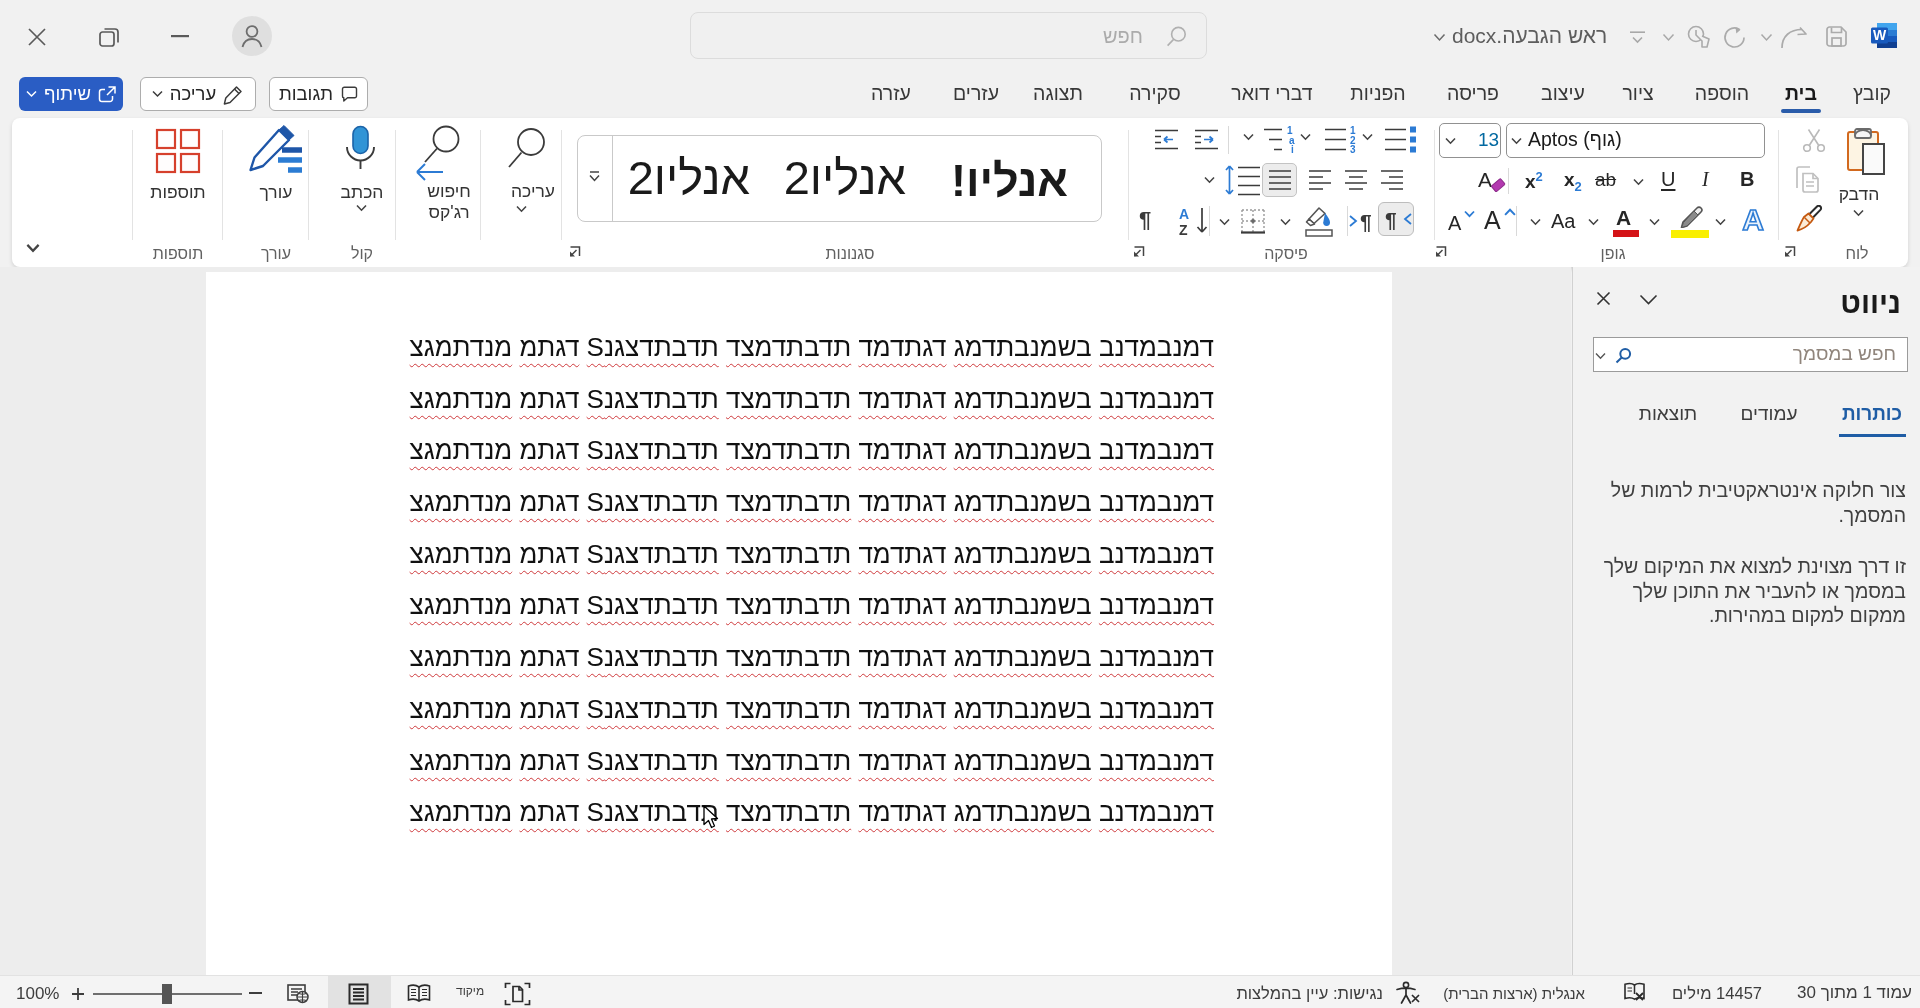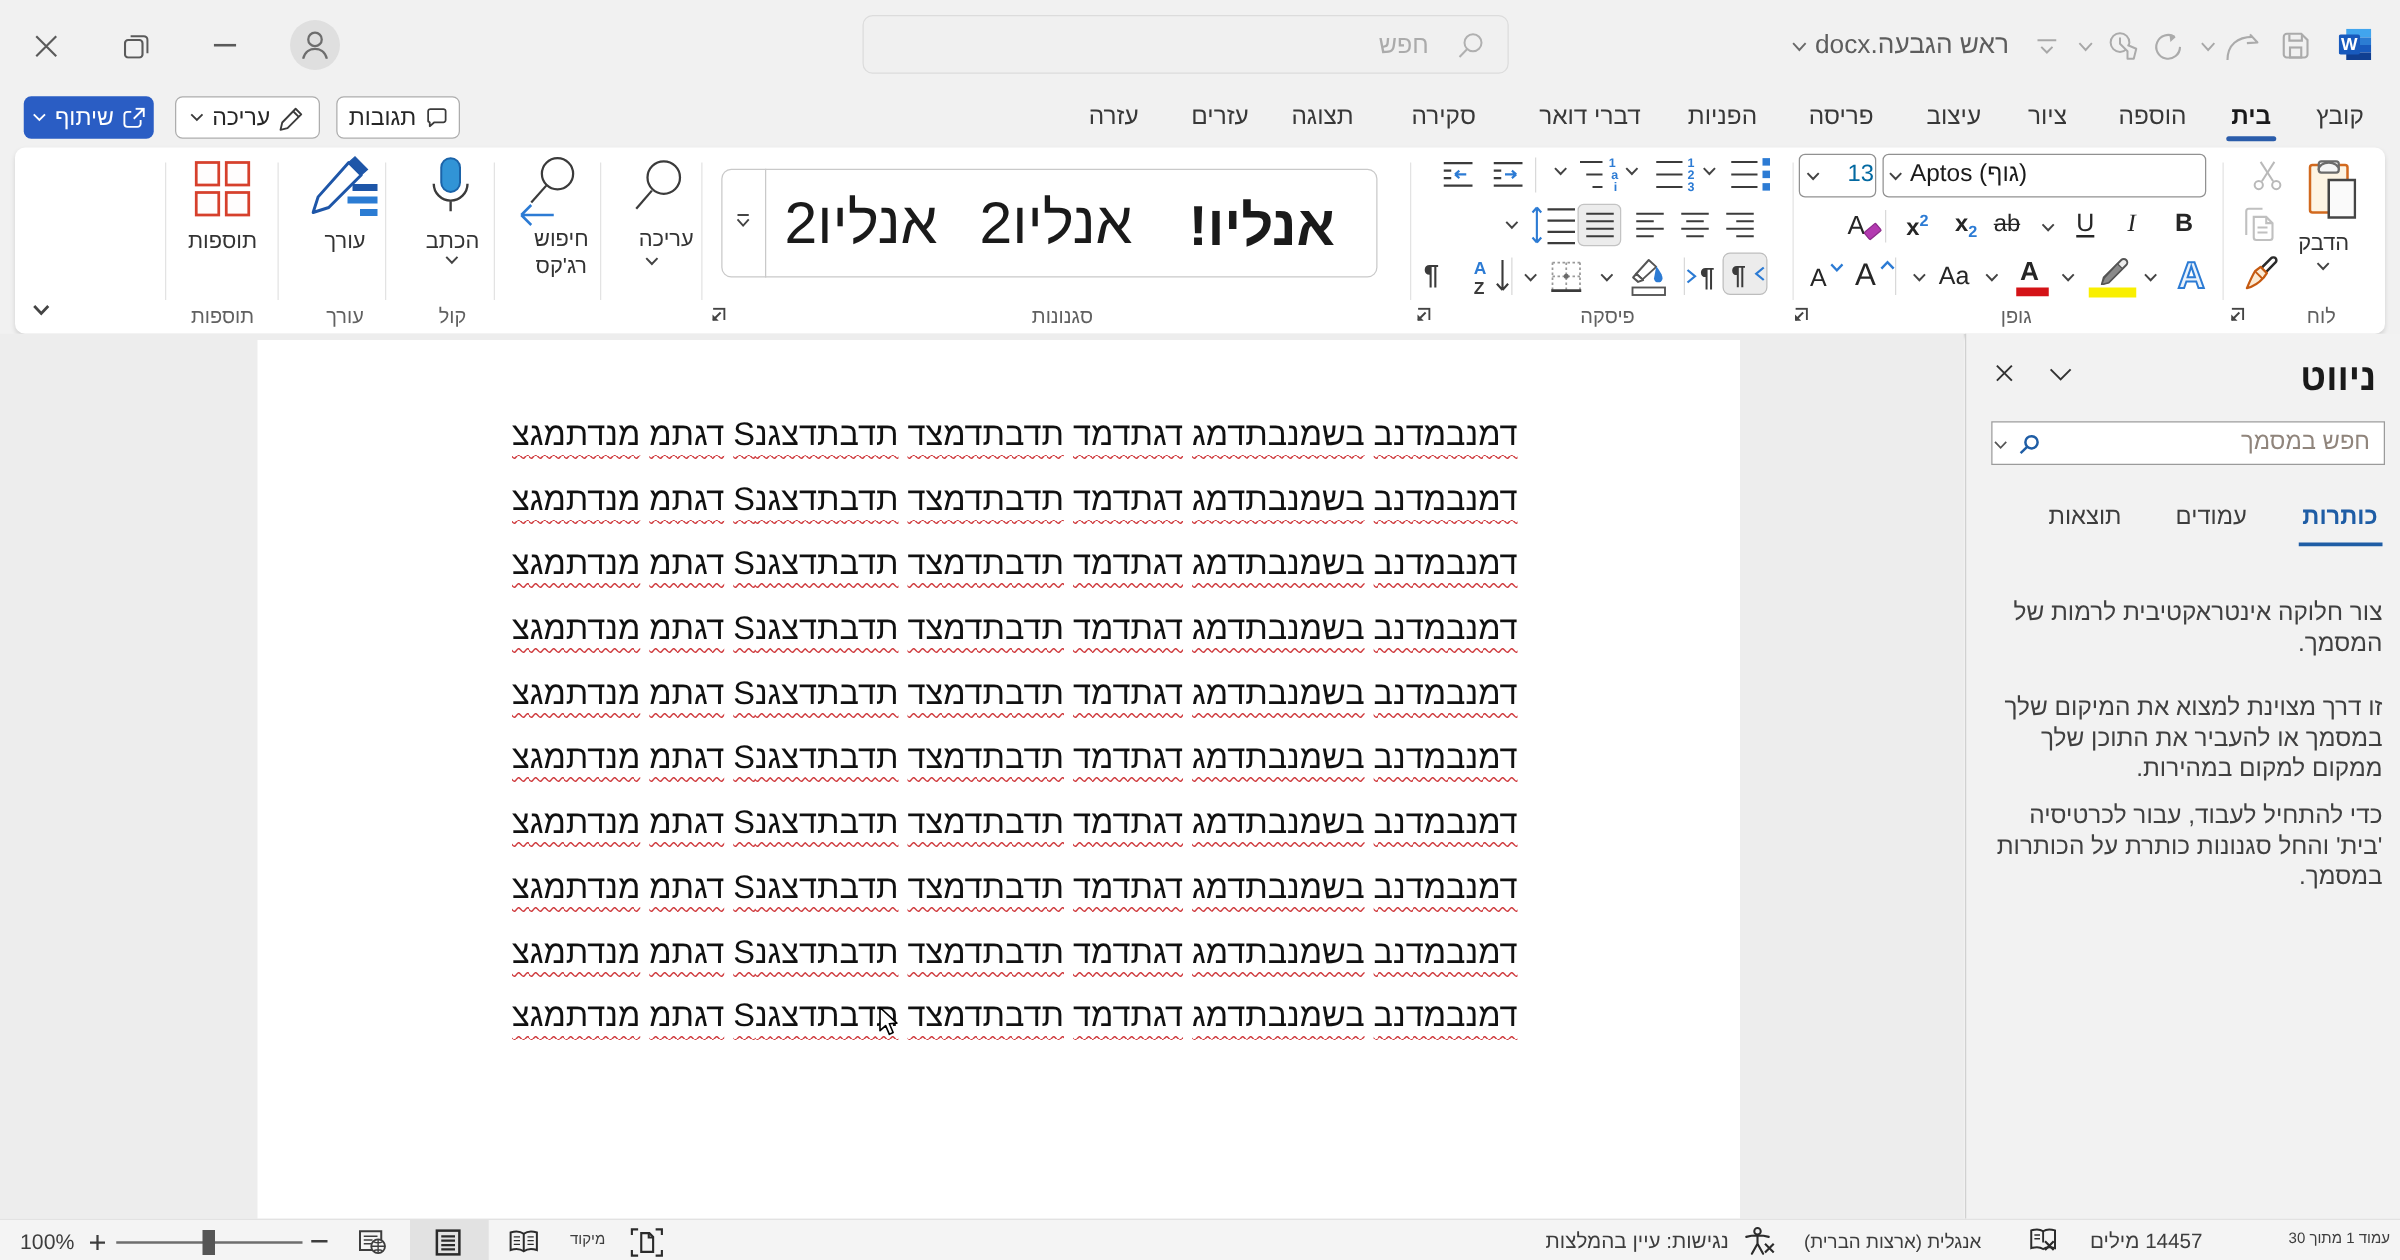--- a/index.html
+++ b/index.html
@@ -493,21 +493,20 @@
     </svg>
 <svg class="abs" style="left:22px;top:85px" width="11" height="8" viewBox="0 0 11 8">
       <path d="M1 1.5 L5.5 6.2 L10 1.5" fill="none" stroke="#555" stroke-width="1.4"></path>
     </svg>
 <div class="abs ctr" style="left:299px;top:136px;font-size:19px;font-weight:bold;color:#1f5da5">כותרות</div>
 <div class="abs ctr" style="left:196px;top:136px;font-size:19px;color:#3d3d3d">עמודים</div>
 <div class="abs ctr" style="left:95px;top:136px;font-size:19px;color:#3d3d3d">תוצאות</div>
 <div class="abs" style="left:266px;top:167px;width:67px;height:3px;background:#1f5da5"></div>
 <div class="nptext" style="top:211px">צור חלוקה אינטראקטיבית לרמות של<br>המסמך.</div>
 <div class="nptext" style="top:287px">זו דרך מצוינת למצוא את המיקום שלך<br>במסמך או להעביר את התוכן שלך<br>ממקום למקום במהירות.</div>
-<div class="nptext" style="top:373px">כדי להתחיל לעבוד, עבור לכרטיסיה<br>'בית' והחל סגנונות כותרת על הכותרות<br>במסמך.</div>
 </div>
 <div id="statusbar">
 <div class="sbt" style="left:16px;top:8px;font-size:17px">100%</div>
 <svg class="abs" style="left:71px;top:11px" width="14" height="14" viewBox="0 0 14 14">
       <path d="M7 1 V13 M1 7 H13" stroke="#3d3d3d" stroke-width="1.8"></path>
     </svg>
 <div class="abs" style="left:93px;top:17px;width:149px;height:2px;background:#6e6e6e"></div>
 <div class="abs" style="left:162px;top:8px;width:10px;height:20px;background:#555"></div>
 <div class="abs" style="left:249px;top:16px;width:13px;height:2px;background:#3d3d3d"></div>
 <svg class="abs" style="left:287px;top:8px" width="23" height="20" viewBox="0 0 23 20">
@@ -527,21 +526,21 @@
 <path d="M4 5.5 h5 M4 8.5 h5 M4 11.5 h5 M15 5.5 h5 M15 8.5 h5 M15 11.5 h5" stroke="#2b2b2b" stroke-width="1.1"></path>
     </svg>
 <div class="sbt" style="left:456px;top:8px;font-size:12px">מיקוד</div>
 <svg class="abs" style="left:504px;top:6px" width="27" height="24" viewBox="0 0 27 24">
 <g stroke="#2b2b2b" stroke-width="1.7" fill="none">
 <path d="M1.5 6 V1.5 H6.5 M20.5 1.5 H25.5 V6 M25.5 18 V22.5 H20.5 M6.5 22.5 H1.5 V18"></path>
 <path d="M9 4.5 h6.5 l3 3 V19.5 H9 Z"></path>
         <path d="M15 4.5 v3.5 h3.5"></path>
       </g>
     </svg>
-<div class="sbt" style="right:8px;top:7px;font-size:12px">עמוד 1 מתוך 30</div>
+<div class="sbt" style="right:8px;top:7px;font-size:17px">עמוד 1 מתוך 30</div>
 <div class="sbt" style="right:158px;top:8px;font-size:16.5px">14457 מילים</div>
 <svg class="abs" style="left:1623px;top:6px" width="23" height="22" viewBox="0 0 23 22">
 <path d="M11.5 3 C9 1.2 5.5 1.2 2 2.3 V16.5 C5.5 15.4 9 15.4 11.5 17.2 C14 15.4 17.5 15.4 21 16.5 V2.3 C17.5 1.2 14 1.2 11.5 3 Z" fill="none" stroke="#2b2b2b" stroke-width="1.6"></path>
 <path d="M11.5 3 V12" stroke="#2b2b2b" stroke-width="1.5"></path>
 <path d="M4.5 6 h4.5 M4.5 9 h4.5" stroke="#2b2b2b" stroke-width="1.2"></path>
 <path d="M13 11 l7 7 M20 11 l-7 7" stroke="#2b2b2b" stroke-width="1.8"></path>
     </svg>
 <div class="sbt" style="right:335px;top:9px;font-size:15px">אנגלית (ארצות הברית)</div>
 <svg class="abs" style="left:1394px;top:5px" width="28" height="25" viewBox="0 0 28 25">
 <circle cx="12" cy="4" r="2.6" fill="none" stroke="#2b2b2b" stroke-width="1.6"></circle>

